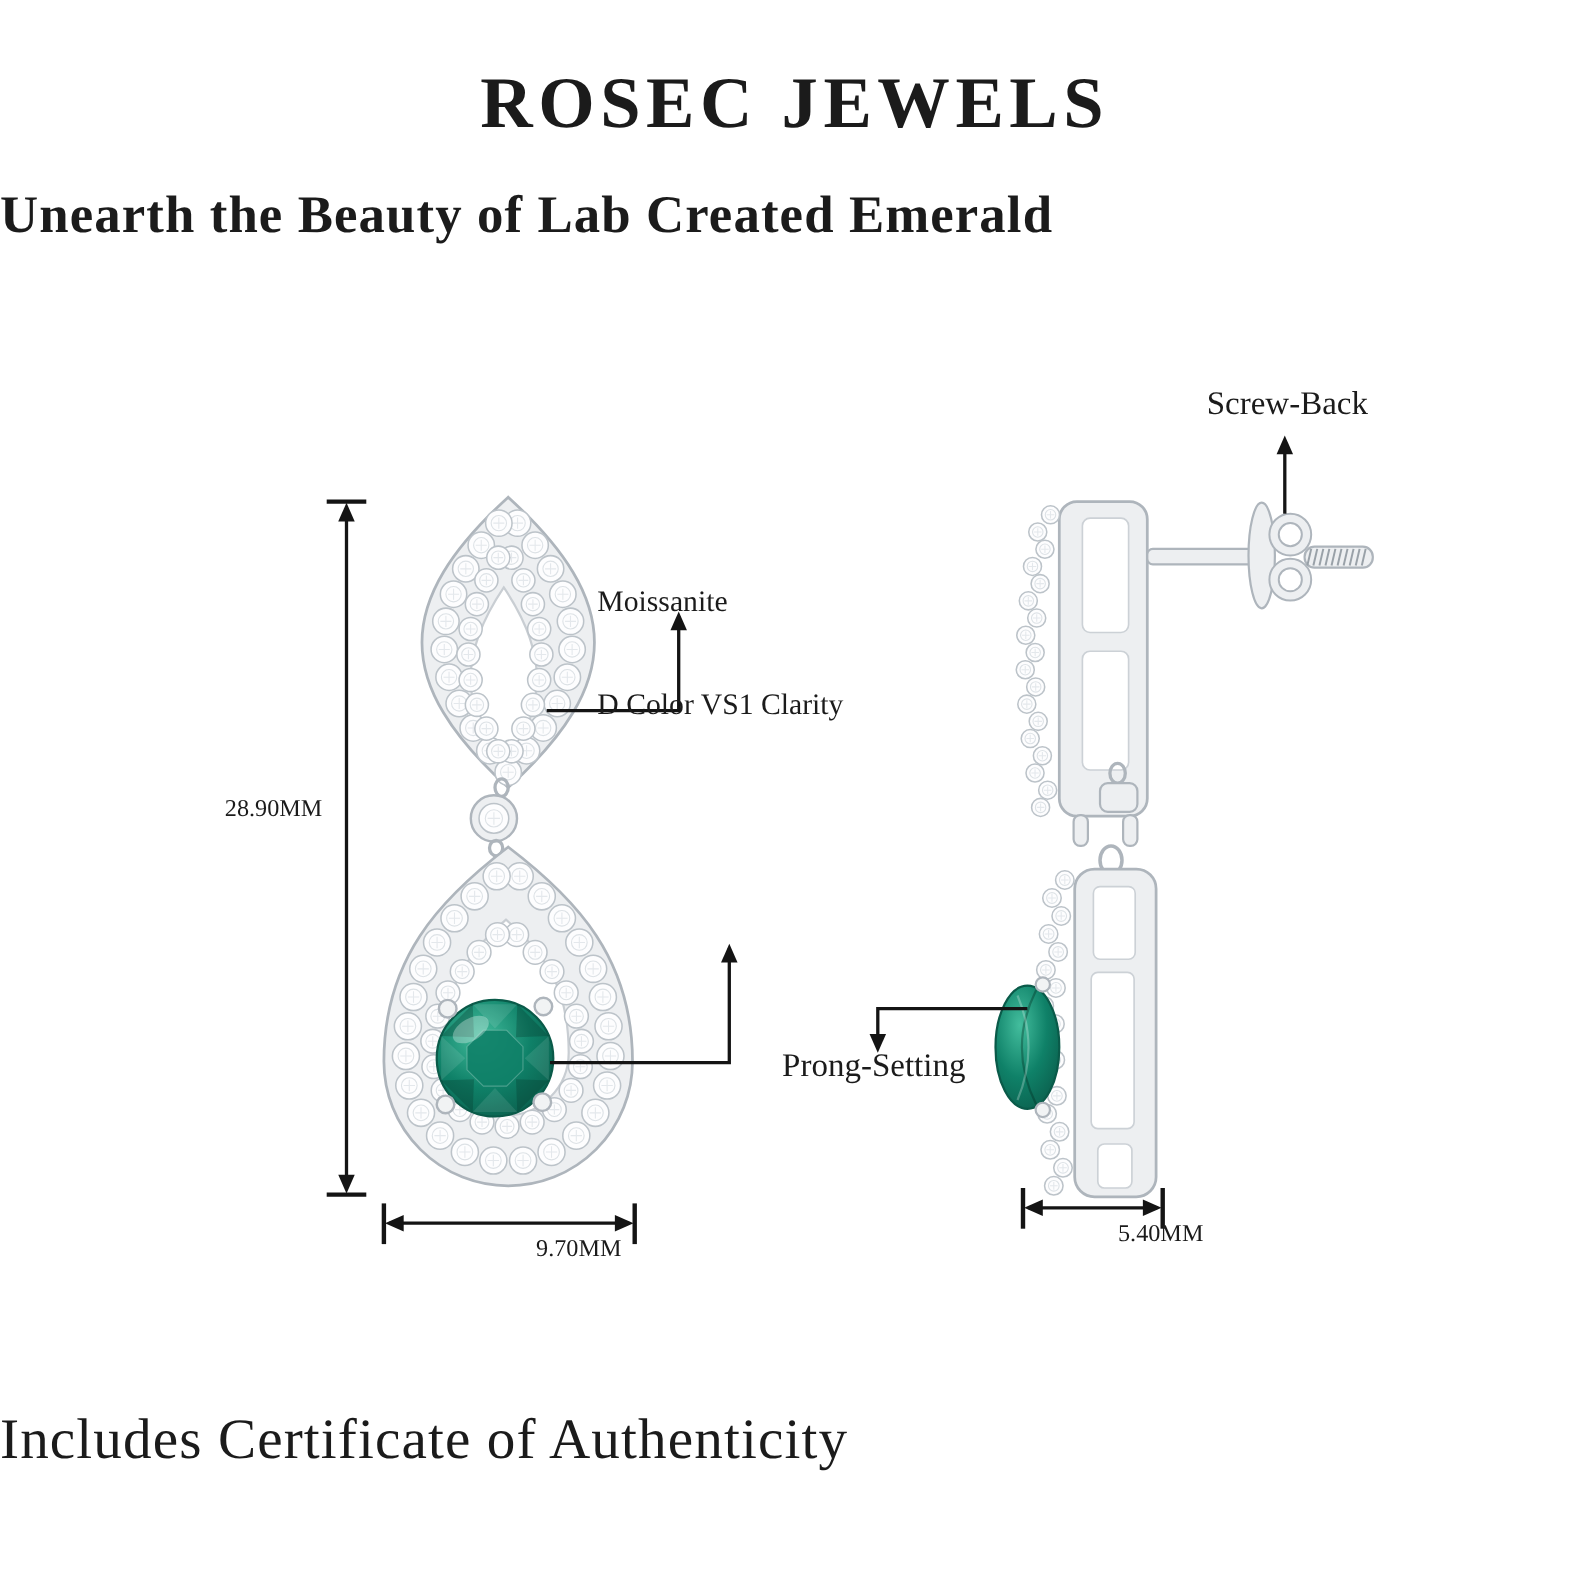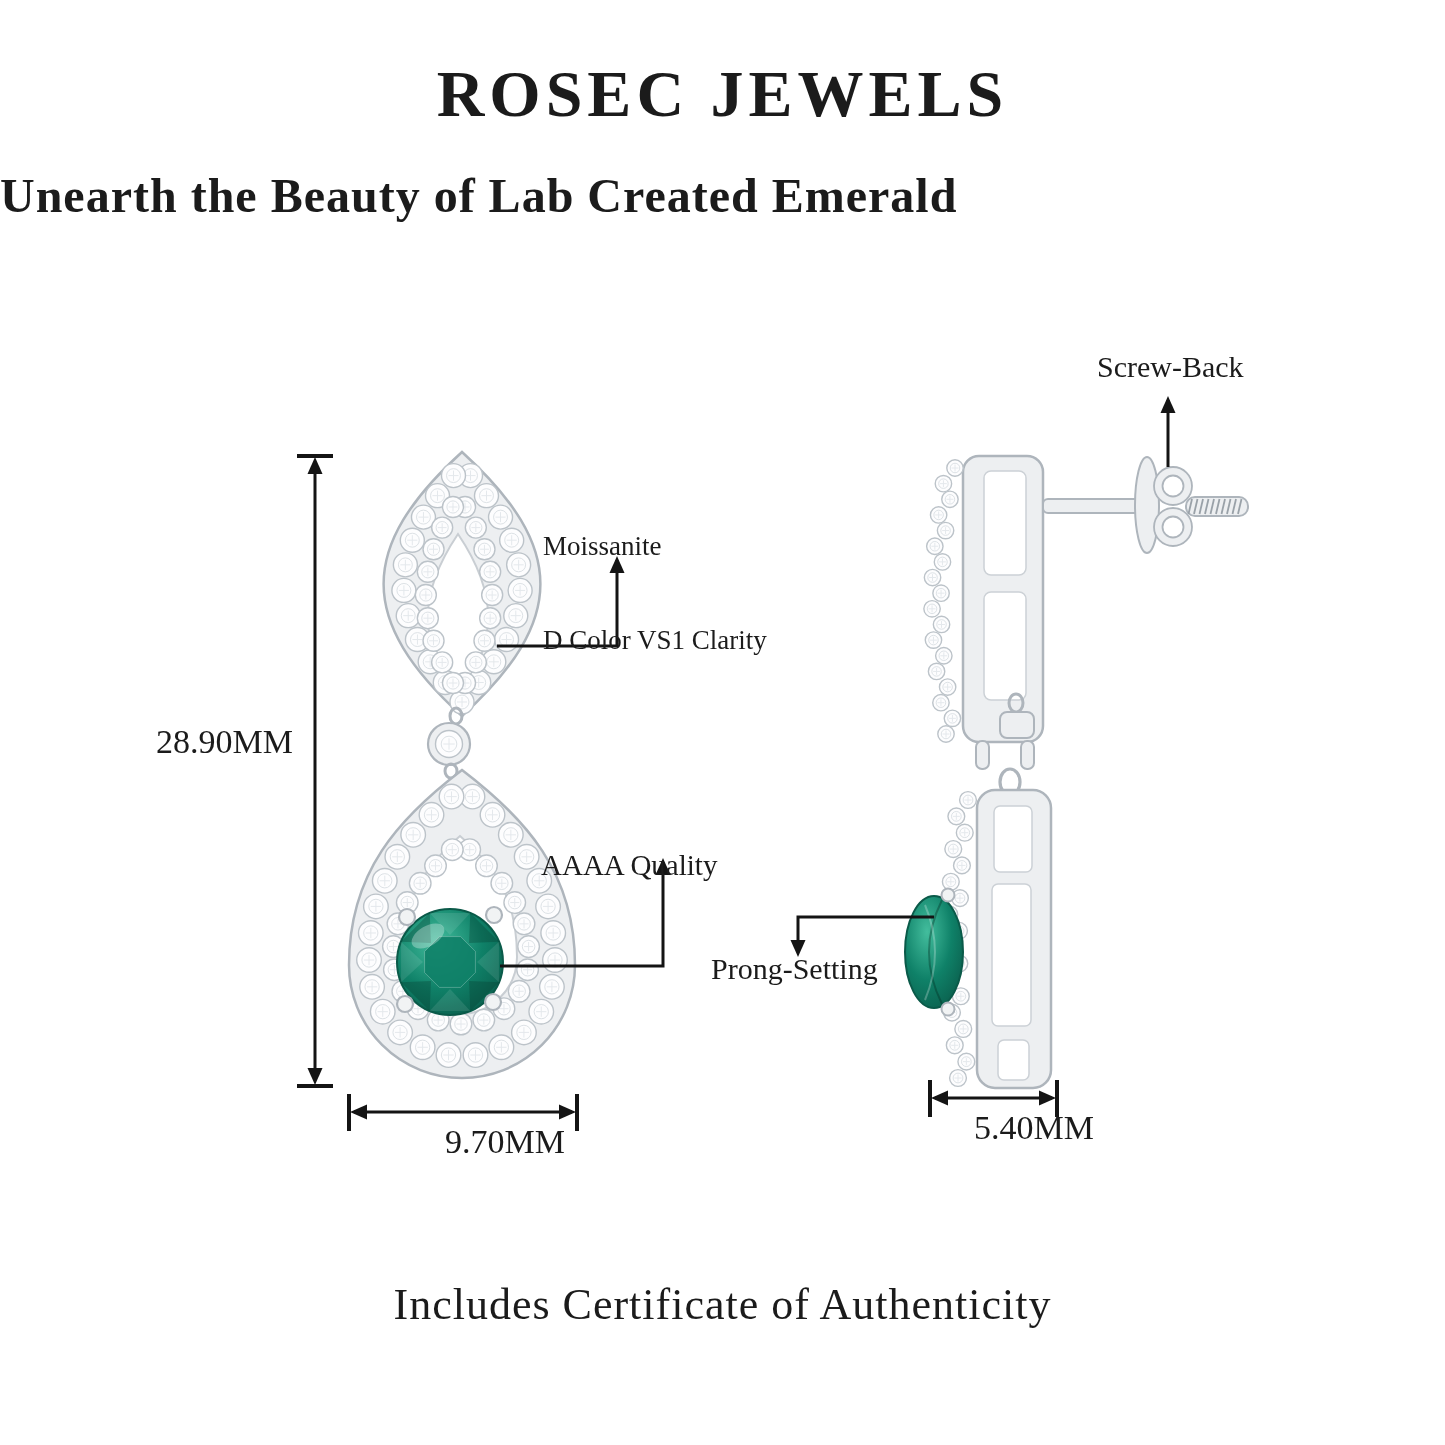--- a/index.html
+++ b/index.html
@@ -4,24 +4,24 @@
 <style>
   *{box-sizing:border-box}
   html,body{margin:0;padding:0}
   body{width:1445px;height:1445px;position:relative;background:#fff;overflow:hidden;
        font-family:"Liberation Serif","DejaVu Serif",serif;color:#1b1b1b}
   #figure{position:absolute;left:0;top:0}
   .title{position:absolute;top:56px;left:0;width:100%;text-align:center;
          font-size:66px;font-weight:700;letter-spacing:5px}
   .tagline{position:absolute;top:168px;left:0;width:100%;
          font-size:48px;font-weight:700;letter-spacing:1px}
-  .footer{position:absolute;top:1279px;left:0;width:100%;text-align:center;
-         font-size:44px;font-weight:400;letter-spacing:1px}
+  .footer{position:absolute;top:1279px;left:0;width:100%;text-align:left;
+         font-size:52px;font-weight:400;letter-spacing:1px}
   .lbl{position:absolute;white-space:pre;line-height:1.16}
-  .dim{font-size:34px}
+  .dim{font-size:22px}
   .ann{font-size:27px}
   .ann2{font-size:29px}
   .ann-lg{font-size:30px}
   .tr{text-align:right}
   .tc{text-align:right}
 </style>
 </head>
 <body>
 
 <svg id="figure" width="1445" height="1445" viewBox="0 0 1445 1445">
@@ -738,21 +738,20 @@
 
 <div class="title">ROSEC JEWELS</div>
 <div class="tagline">Unearth the Beauty of Lab Created Emerald</div>
 
 <div class="lbl ann" style="left:543px;top:468px">
   <div>Moissanite</div>
   <div>D Color VS1 Clarity</div>
 </div>
 
 <div class="lbl ann2" style="left:541px;top:782px">
-  <div>AAAA Quality</div>
 </div>
 
 <div class="lbl ann-lg" style="left:1097px;top:350px">Screw-Back</div>
 
 <div class="lbl ann-lg" style="left:711px;top:952px">Prong-Setting</div>
 
 <div class="lbl dim tr" style="left:135px;top:722px;width:158px">28.90MM</div>
 
 <div class="lbl dim tc" style="left:363px;top:1122px;width:202px">9.70MM</div>
 

